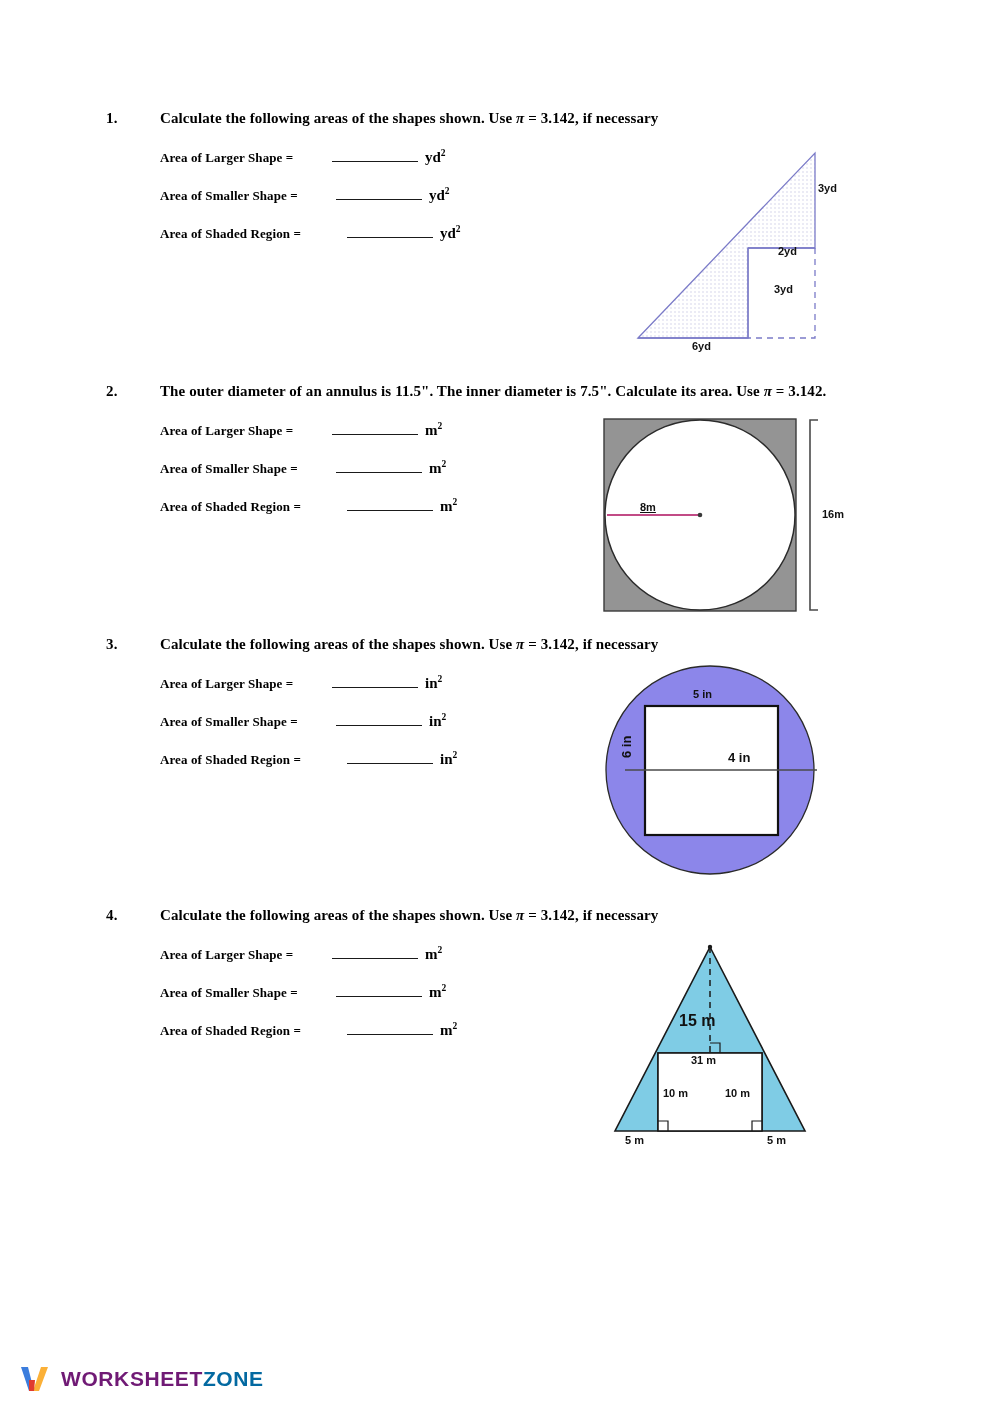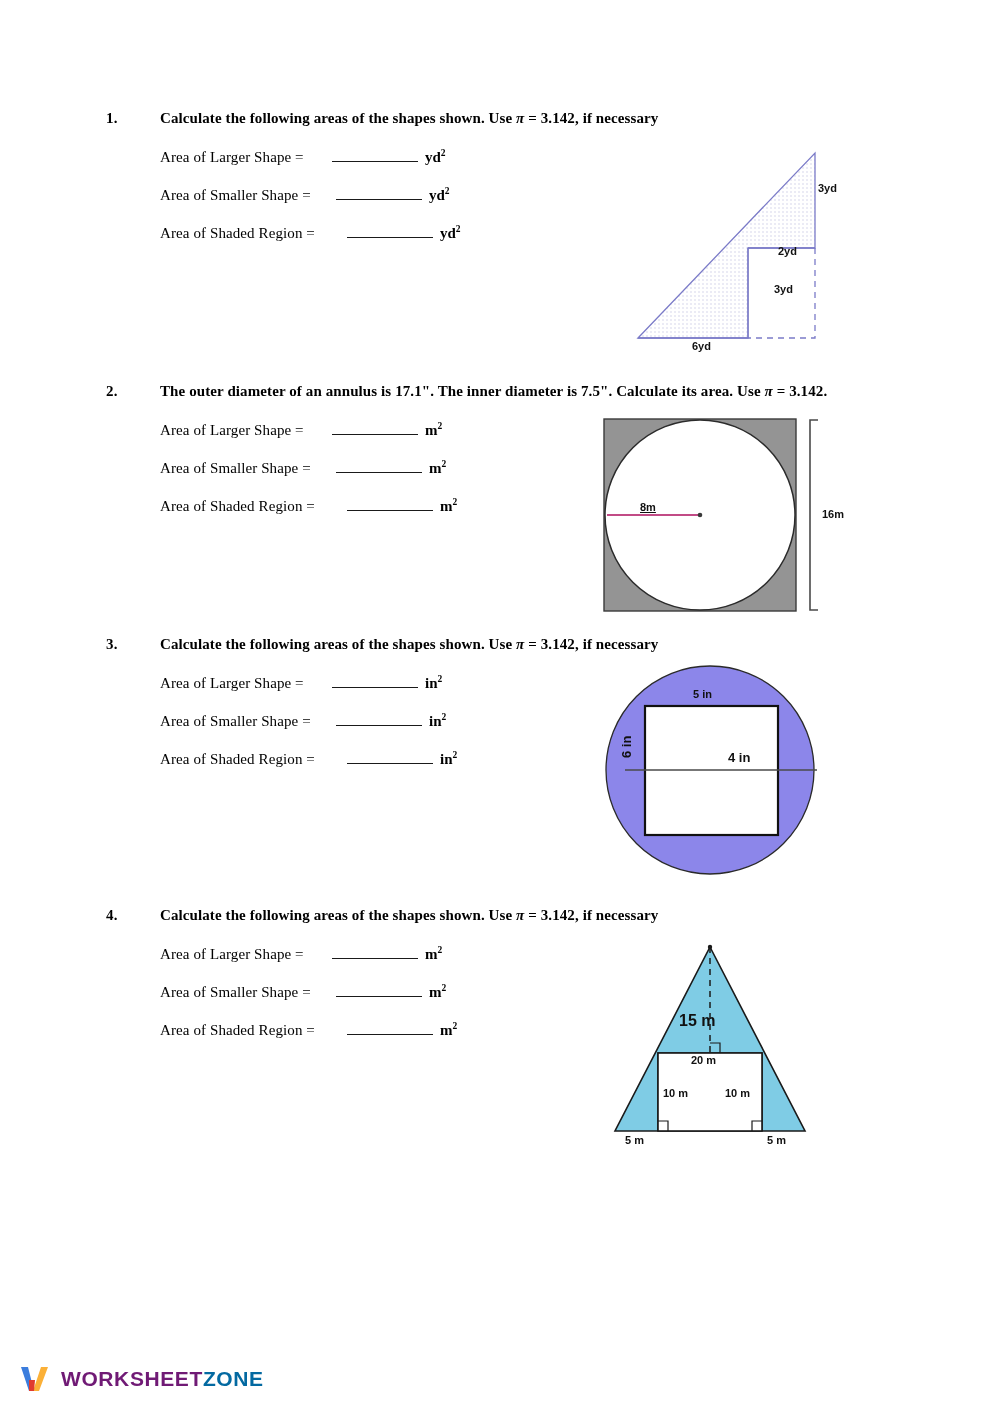--- a/index.html
+++ b/index.html
@@ -52,22 +52,22 @@
     left: 160px;
   }
   .answer-row {
     display: flex;
     align-items: baseline;
     height: 38px;
     white-space: nowrap;
   }
   .answer-label {
     font-family: "Liberation Serif", serif;
-    font-size: 15px;
-    font-weight: 400;
+    font-size: 13px;
+    font-weight: 700;
     letter-spacing: .1px;
   }
   .answer-blank {
     display: inline-block;
     width: 86px;
     border-bottom: 1.6px solid #1a1a1a;
     margin: 0 7px 0 14px;
     height: 13px;
   }
   .answer-unit {
@@ -174,21 +174,21 @@
     </svg>
     <div class="fig-label" style="left:188px; top:47px;">3yd</div>
     <div class="fig-label" style="left:148px; top:110px;">2yd</div>
     <div class="fig-label" style="left:144px; top:148px;">3yd</div>
     <div class="fig-label" style="left:62px; top:205px;">6yd</div>
   </div>
 </div>
 
 <div class="problem" style="top:383px;">
   <div class="q-number">2.</div>
-  <div class="q-prompt"><span>The outer diameter of an annulus is 17.1". The inner diameter is 7.5". Calculate its area. Use </span><span class="pi">π</span><span> = 3.142.</span></div>
+  <div class="q-prompt"><span>The outer diameter of an annulus is 11.5". The inner diameter is 7.5". Calculate its area. Use </span><span class="pi">π</span><span> = 3.142.</span></div>
 
   <div class="answers" style="top:38px;">
     <div class="answer-row">
       <span class="answer-label lbl-larger">Area of Larger Shape  =</span>
       <span class="answer-blank"></span>
       <span class="answer-unit"><span>m</span><sup>2</sup></span>
     </div>
     <div class="answer-row">
       <span class="answer-label lbl-smaller">Area of Smaller Shape  =</span>
       <span class="answer-blank"></span>
@@ -279,21 +279,21 @@
       <rect x="63" y="118" width="104" height="78" fill="#ffffff" stroke="#1a1a1a" stroke-width="1.6"></rect>
 
       <line x1="115" y1="12" x2="115" y2="118" stroke="#1a1a1a" stroke-width="1.5" stroke-dasharray="6 5"></line>
       <circle cx="115" cy="12" r="2.2" fill="#1a1a1a"></circle>
 
       <path d="M 115 108 L 125 108 L 125 118" fill="none" stroke="#1a1a1a" stroke-width="1.2"></path>
       <path d="M 63 186 L 73 186 L 73 196" fill="none" stroke="#1a1a1a" stroke-width="1.2"></path>
       <path d="M 167 186 L 157 186 L 157 196" fill="none" stroke="#1a1a1a" stroke-width="1.2"></path>
     </svg>
     <div class="fig-label" style="left:84px; top:77px; font-size:16px;">15 m</div>
-    <div class="fig-label" style="left:96px; top:119px; font-size:11px;">20 m</div>
+    <div class="fig-label" style="left:96px; top:119px; font-size:11px;">31 m</div>
     <div class="fig-label" style="left:68px; top:152px; font-size:11px;">10 m</div>
     <div class="fig-label" style="left:130px; top:152px; font-size:11px;">10 m</div>
     <div class="fig-label" style="left:30px; top:199px; font-size:11px;">5 m</div>
     <div class="fig-label" style="left:172px; top:199px; font-size:11px;">5 m</div>
   </div>
 </div>
 
 <div class="footer">
   <div class="logo-wrap">
     <div class="logo-mark">

